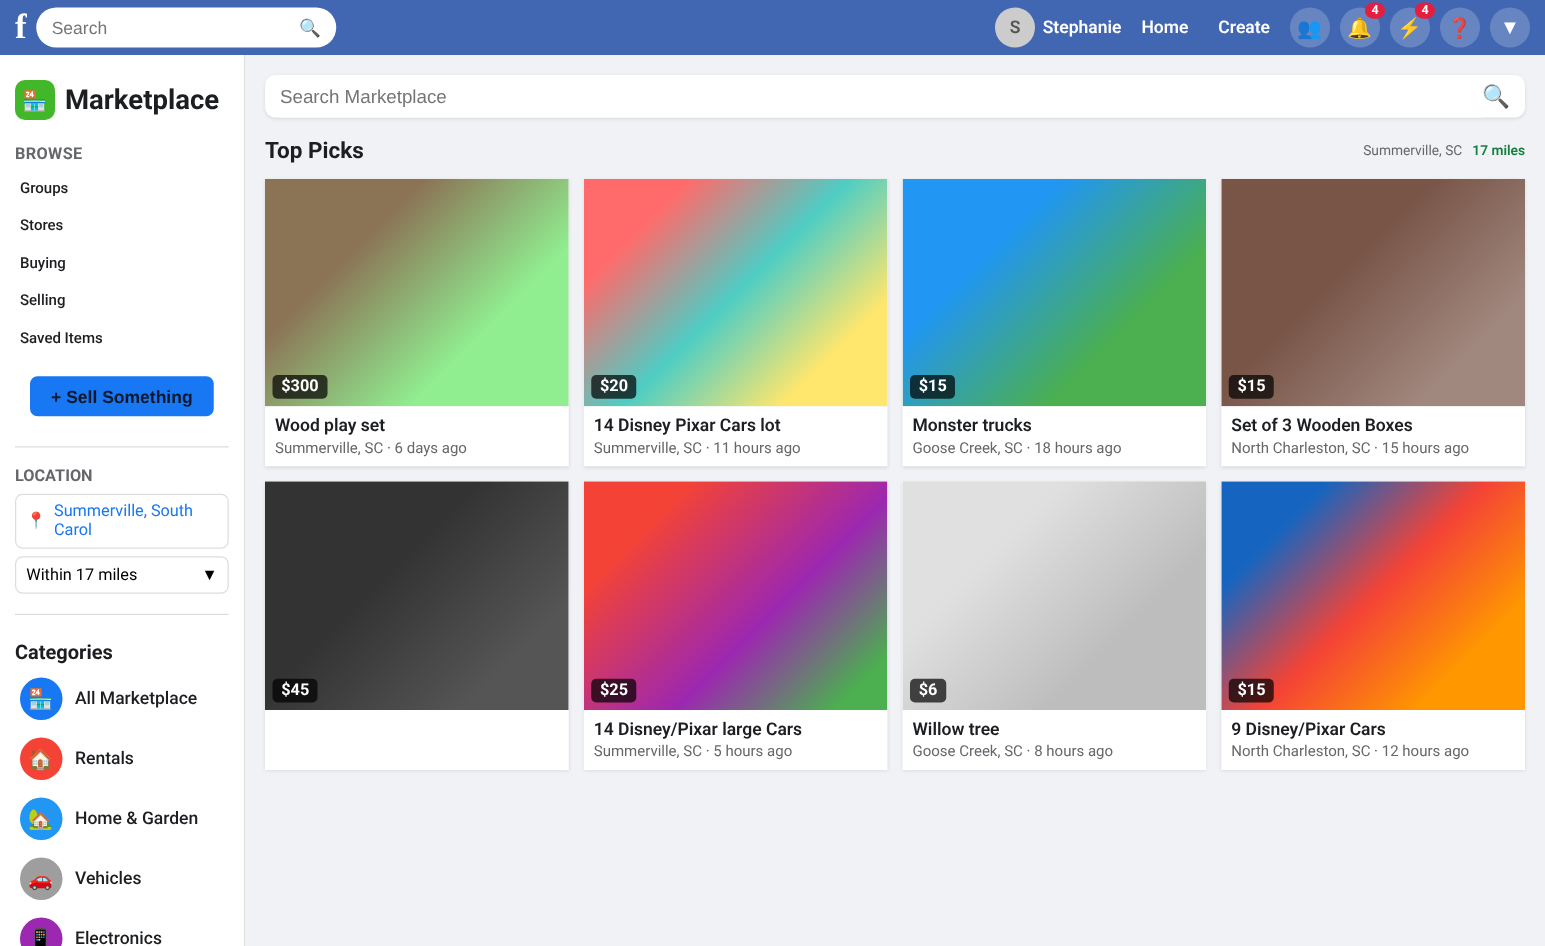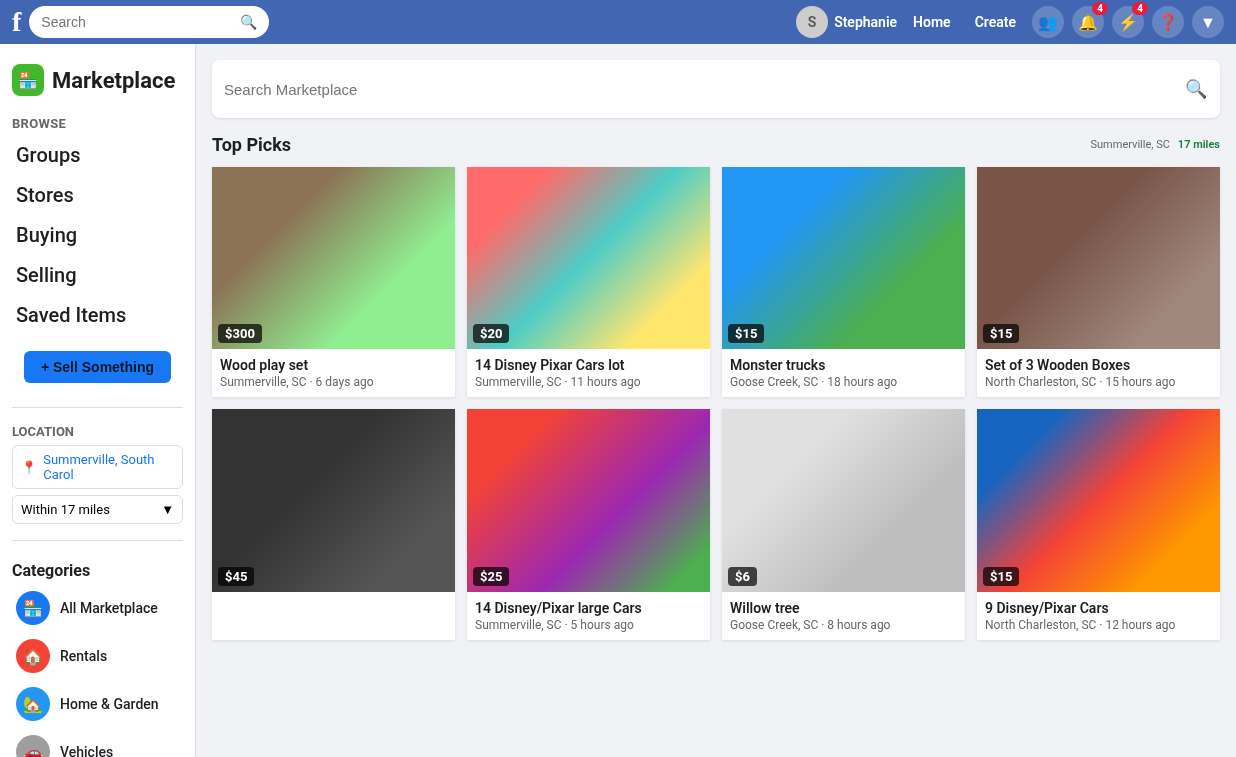--- a/index.html
+++ b/index.html
@@ -131,21 +131,21 @@
     }
     .sidebar-item {
       display: flex;
       align-items: center;
       padding: 8px 12px;
       cursor: pointer;
       border-radius: 6px;
       margin: 0 4px;
       color: #1c1e21;
       text-decoration: none;
-      font-size: 20px;
+      font-size: 12px;
       font-weight: 500;
     }
     .sell-btn {
       margin: 8px 12px;
       background: #1877f2;
       color: #0f172a;
       border: none;
       border-radius: 6px;
       padding: 8px 16px;
       font-size: 14px;
@@ -223,21 +223,21 @@
       margin-left: 196px;
       flex: 1;
       padding: 16px;
       min-height: calc(100vh - 44px);
     }
     .search-bar-top {
       background: white;
       border-radius: 8px;
       display: flex;
       padding: 0 12px;
-      height: 58px;
+      height: 34px;
       margin-bottom: 16px;
       box-shadow: 0 1px 3px rgba(0,0,0,0.1);
     }
     .search-bar-top input {
       border: none; outline: none; flex: 1; font-size: 15px; color: #65676b;
     }
     .search-bar-top .search-icon-btn {
       background: none; border: none; cursor: pointer;
       color: #65676b; font-size: 18px;
     }

